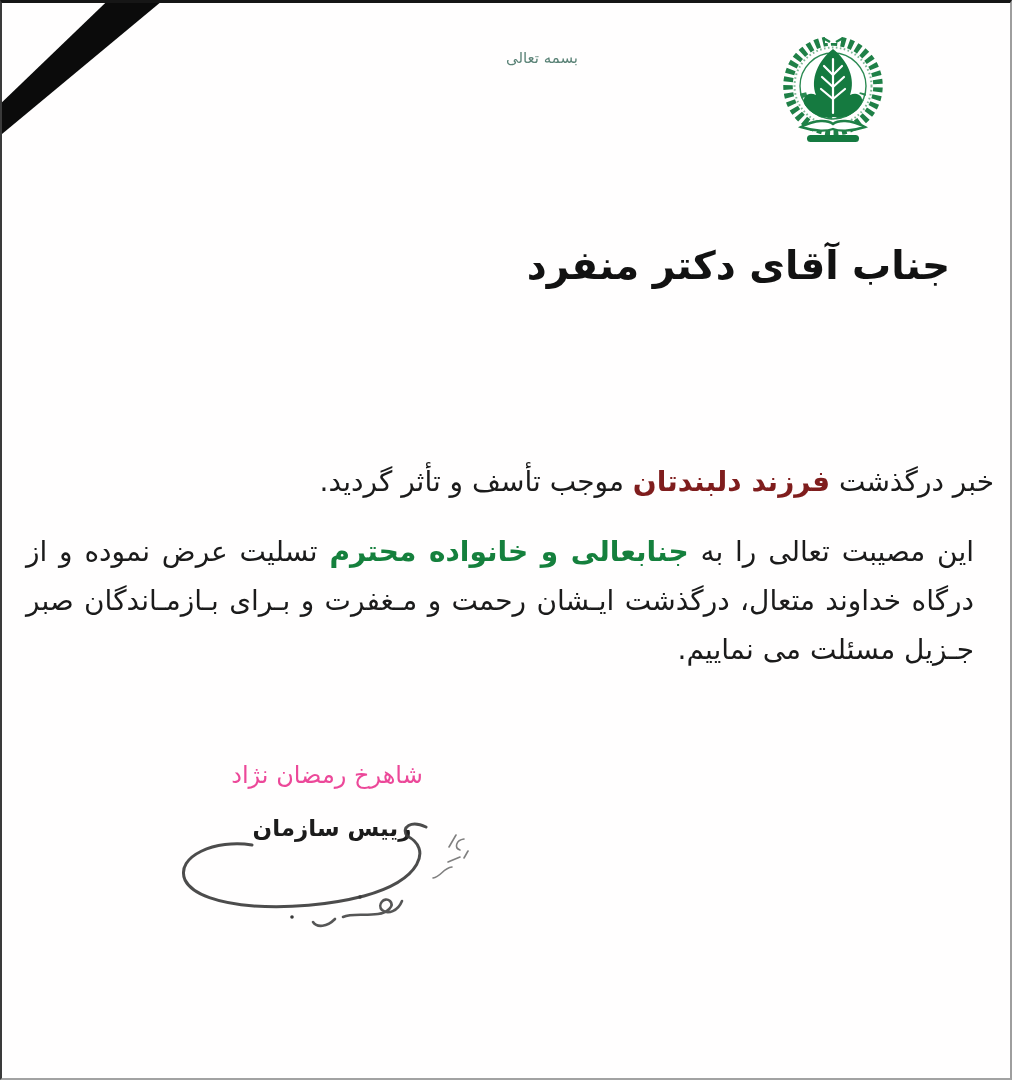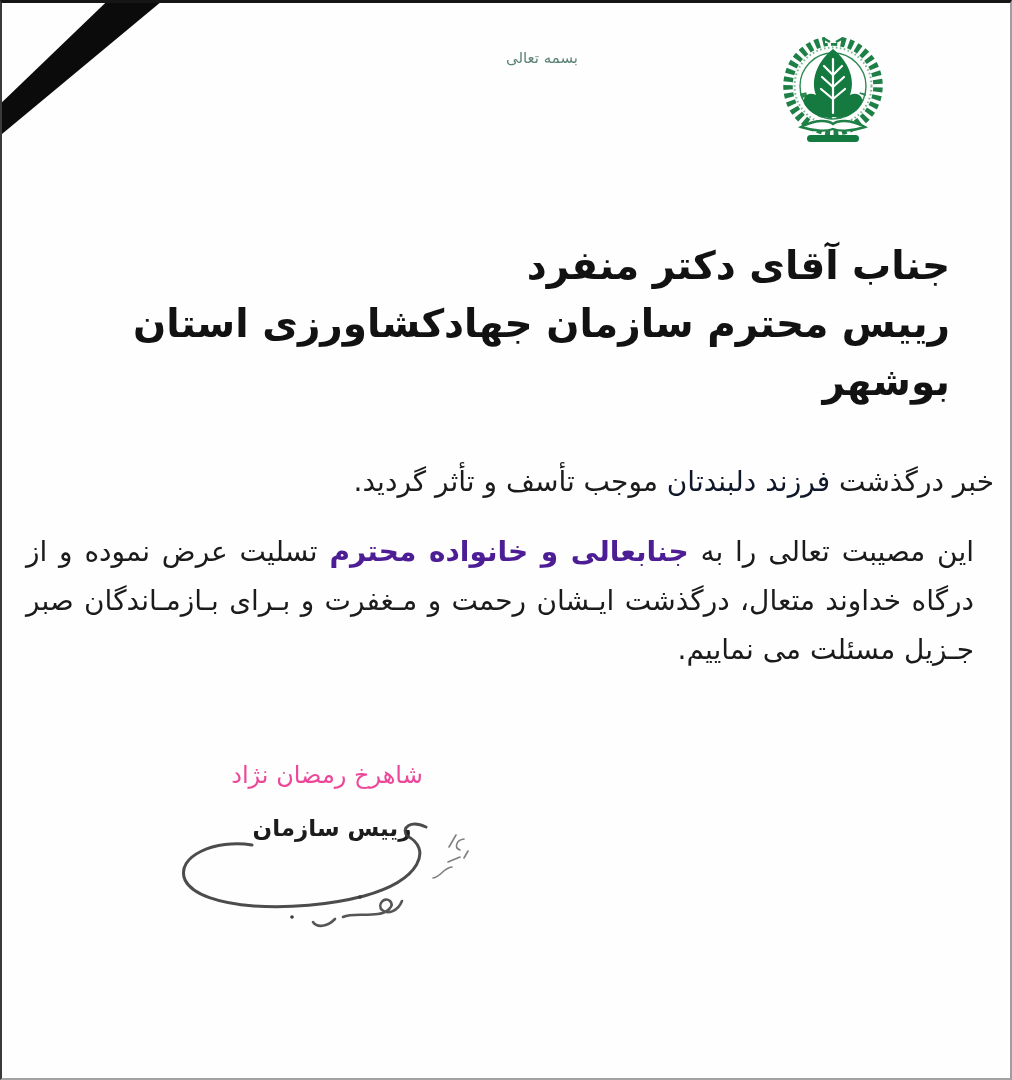--- a/index.html
+++ b/index.html
@@ -52,28 +52,28 @@
   .istirja {
     position: absolute; top: 408px; right: 212px;
     direction: rtl; text-align: right;
     font-size: 26px; font-weight: 700; color: #171717;
   }
   .news {
     position: absolute; top: 462px; right: 16px;
     direction: rtl; text-align: right;
     font-size: 28px; color: #1b1b1b;
   }
-  .news b { font-weight: 400; color: #0f172a; }
+  .news b { font-weight: 700; color: #7f1d1d; }
   .par {
     position: absolute; top: 524px; left: 24px; right: 36px;
     direction: rtl;
     font-size: 28px; color: #1b1b1b;
     line-height: 49px;
   }
-  .par b { font-weight: 700; color: #4c1d95; margin-top: 38px; }
+  .par b { font-weight: 700; color: #15803d; margin-top: 38px; }
   .par-line.just { text-align: justify; text-align-last: justify; }
   .par-line.last { text-align: right; }
   .sig-name {
     position: absolute; top: 758px; left: 200px; width: 250px;
     direction: rtl; text-align: center;
     font-size: 24px; font-weight: 400; color: #ec4899;
   }
   .sig-title {
     position: absolute; top: 812px; left: 215px; width: 230px;
     direction: rtl; text-align: center;
@@ -116,21 +116,20 @@
       </g>
 
       <path d="M34,96 C49,88 61,89 66,93 C71,89 83,88 98,96 C83,101 71,100 66,98 C61,100 49,101 34,96 Z" fill="#ffffff" stroke="#1f8047" stroke-width="2.4"></path>
 
       <rect x="40" y="104" width="52" height="7" rx="3.5" fill="#157a40"></rect>
     </svg>
   </div>
 
   <div class="recipient">
     <div>جناب آقای دکتر منفرد</div>
-    <div>رییس محترم سازمان جهادکشاورزی استان بوشهر</div>
   </div>
 
 
   <div class="news"><span>خبر درگذشت </span><b>فرزند دلبندتان</b><span> موجب تأسف و تأثر گردید.</span></div>
 
   <div class="par">
     <div class="par-line just"><span>این مصیبت تعالی را به </span><b>جنابعالی و خانواده محترم</b><span> تسلیت عرض نموده و از</span></div>
     <div class="par-line just">درگاه خداوند متعال، درگذشت ایـشان رحمت و مـغفرت و بـرای بـازمـاندگان صبر</div>
     <div class="par-line last">جـزیل مسئلت می نماییم.</div>
   </div>

